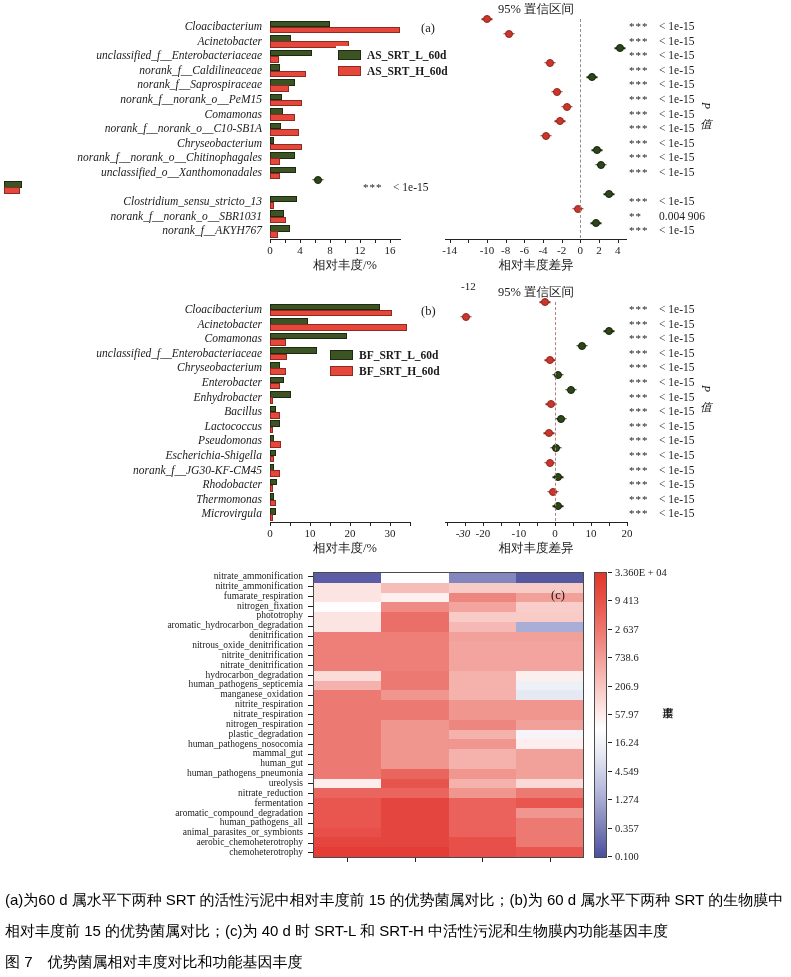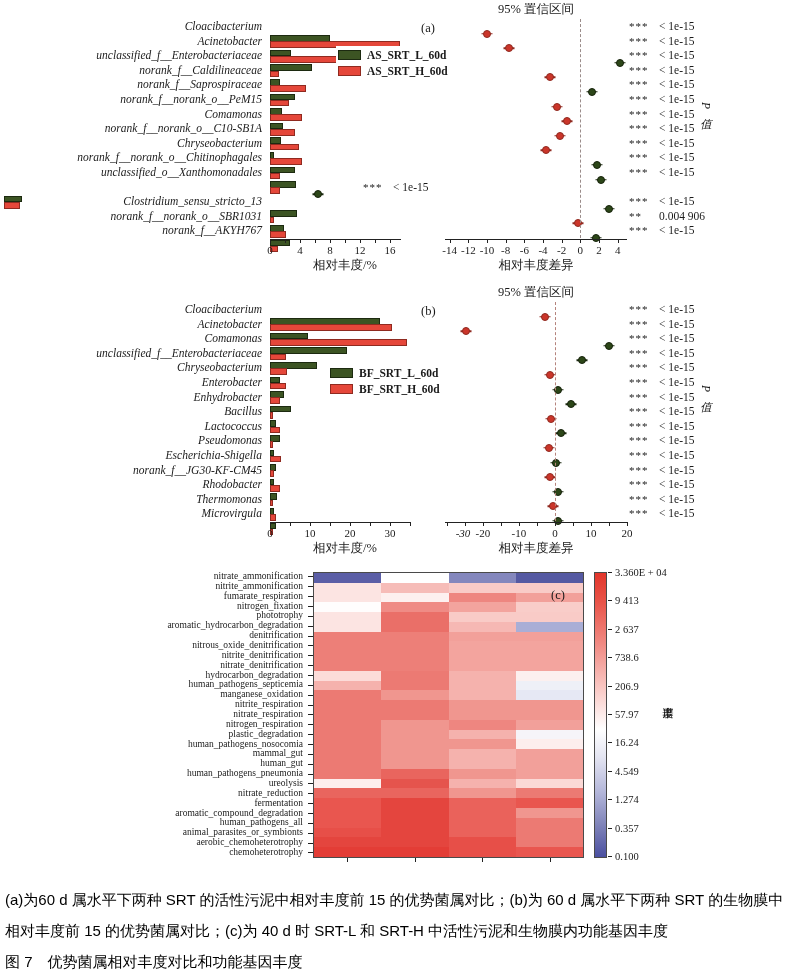--- a/index.html
+++ b/index.html
@@ -2,21 +2,21 @@
 <html><head>
 <meta charset="utf-8">
 <style>
   html,body{margin:0;padding:0;background:#fff;}
   .page{position:relative;width:791px;height:977px;background:#fff;overflow:hidden;
         font-family:"Liberation Serif","DejaVu Serif",serif;color:#1a1a1a;}
   .stamp{position:absolute;left:0;width:791px;height:283px;}
   .ci-title{position:absolute;left:445px;top:1px;width:182px;text-align:center;font-size:12.5px;}
   .panel-tag{position:absolute;left:421px;top:21px;font-size:12.5px;}
   .rows{position:absolute;left:0;top:19px;width:791px;}
-  .srow{display:flex;height:14.6px;align-items:flex-end;}
+  .srow{display:flex;height:14.6px;align-items:flex-start;}
   .c-label{width:266px;text-align:right;padding-right:4px;box-sizing:border-box;
            font-style:italic;font-size:11.5px;line-height:14.6px;white-space:nowrap;overflow:hidden;}
   .c-bar{width:150px;margin-left:4px;position:relative;}
   .c-gap{width:25px;}
   .c-dot{width:182px;position:relative;}
   .stripe{background:#efedeb;}
   .c-sig{width:28px;font-size:11px;line-height:14.6px;letter-spacing:1px;padding-left:2px;}
   .c-pval{flex:1;font-size:11.5px;line-height:14.6px;padding-left:2px;}
   .bar{position:absolute;left:0;height:4.6px;border:1px solid;box-sizing:content-box;}
   .bar-g{top:1.6px;background:#3c5423;border-color:#1c2a10;}
@@ -306,21 +306,21 @@
         <div class="tick" style="left: 105px;"></div>
         <div class="tick" style="left: 120px;"></div>
         <div class="tlabel" style="left: 120px;">16</div>
       </div>
     <div class="axis ax-diff">
       <div class="ax-title">相对丰度差异</div>
     <div class="axline" style="width: 182px;"></div>
         <div class="tick" style="left: 4.66667px;"></div>
         <div class="tlabel" style="left: 4.66667px;">-14</div>
         <div class="tick" style="left: 23.3333px;"></div>
-        <div class="tlabel" style="left: 23.3333px;">-12</div>
+        <div class="tlabel" style="left: 23.3333px; margin-top: 36px;">-12</div>
         <div class="tick" style="left: 42px;"></div>
         <div class="tlabel" style="left: 42px;">-10</div>
         <div class="tick" style="left: 60.6667px;"></div>
         <div class="tlabel" style="left: 60.6667px;">-8</div>
         <div class="tick" style="left: 79.3333px;"></div>
         <div class="tlabel" style="left: 79.3333px;">-6</div>
         <div class="tick" style="left: 98px;"></div>
         <div class="tlabel" style="left: 98px;">-4</div>
         <div class="tick" style="left: 116.667px;"></div>
         <div class="tlabel" style="left: 116.667px;">-2</div>
@@ -590,21 +590,21 @@
         <div class="tick" style="left: 91.901px;"></div>
         <div class="tick" style="left: 109.921px;"></div>
         <div class="tlabel" style="left: 109.921px;">0</div>
         <div class="tick" style="left: 127.941px;"></div>
         <div class="tick" style="left: 145.96px;"></div>
         <div class="tlabel" style="left: 145.96px;">10</div>
         <div class="tick" style="left: 163.98px;"></div>
         <div class="tick" style="left: 182px;"></div>
         <div class="tlabel" style="left: 182px;">20</div>
       </div>
-    <div class="legend" style="left:328px;top:81px">
+    <div class="legend" style="left:328px;top:63px">
         <div class="lg-item">
           <span class="sw sw-green"></span>
           <span class="lg-t">BF_SRT_L_60d</span>
         </div>
         <div class="lg-item">
           <span class="sw sw-red"></span>
           <span class="lg-t">BF_SRT_H_60d</span>
         </div>
       </div>
     <div class="pv-label">P值</div>

